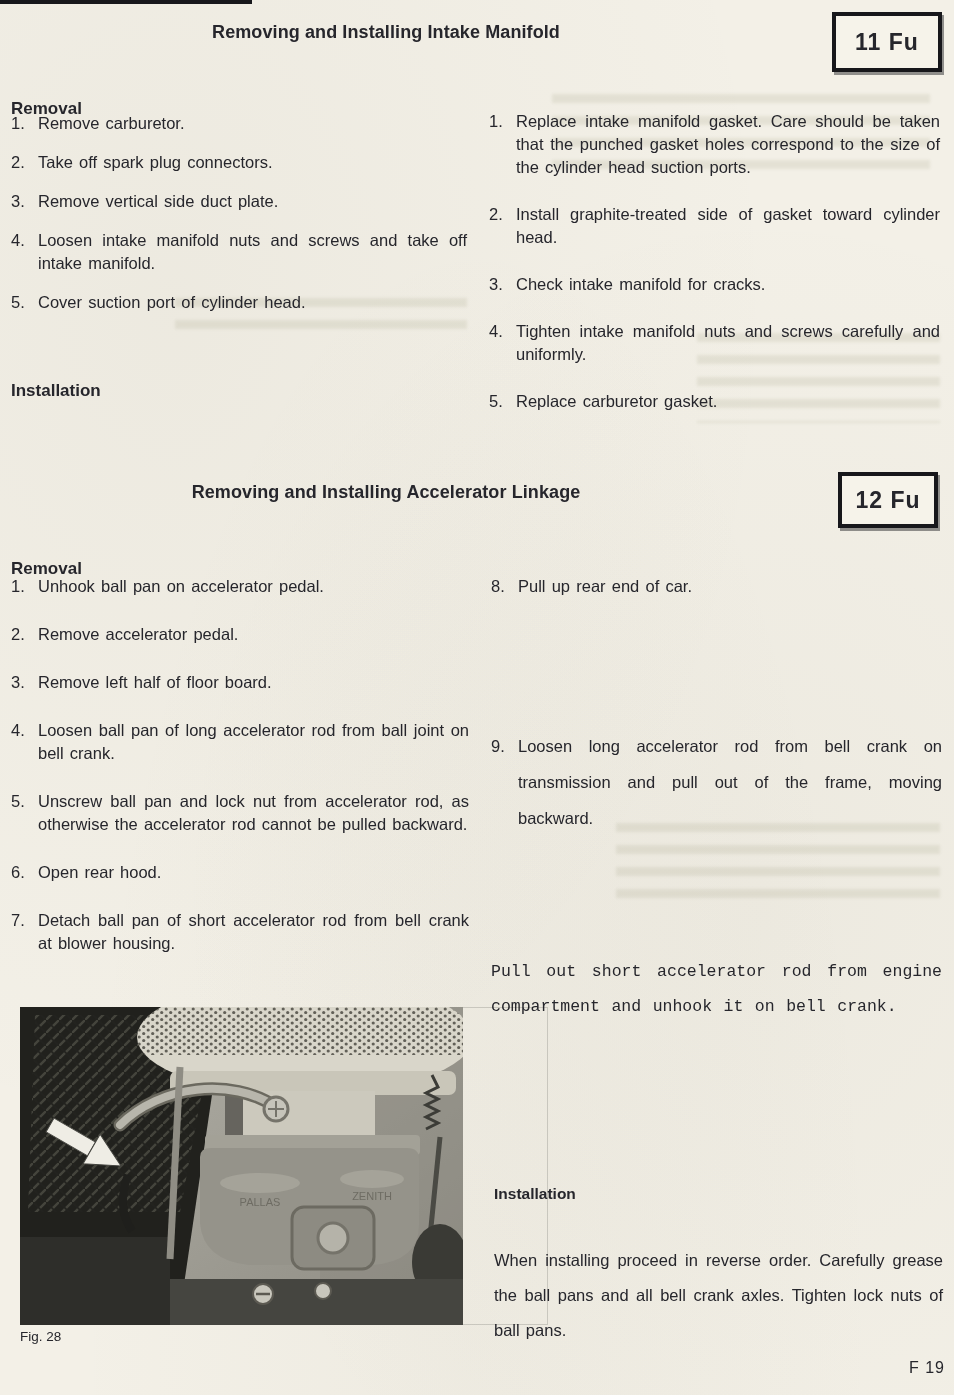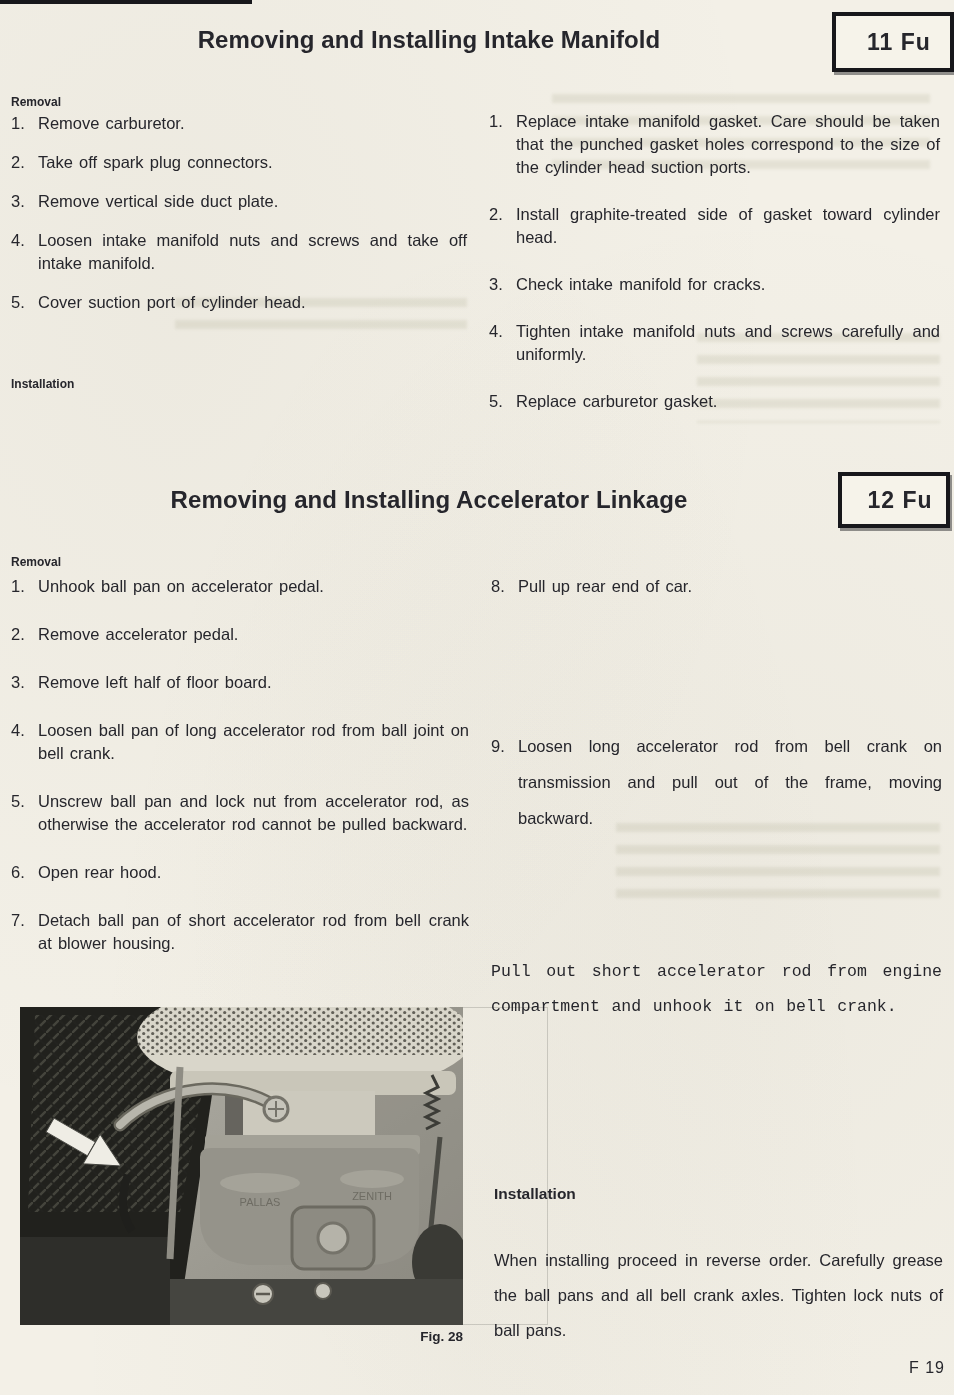--- a/index.html
+++ b/index.html
@@ -7,32 +7,31 @@
     position:relative;width:954px;height:1395px;margin:0 auto;
     background:#f3f0e7;
     background-image:
       radial-gradient(ellipse at 18% 22%, rgba(120,115,90,0.05), transparent 55%),
       radial-gradient(ellipse at 80% 65%, rgba(120,115,90,0.05), transparent 55%),
       radial-gradient(ellipse at 50% 95%, rgba(120,115,90,0.04), transparent 60%);
     font-family:"Liberation Sans", sans-serif;
     color:#26262c;overflow:hidden;
   }
   .top-strip{position:absolute;left:0;top:0;width:252px;height:4px;background:#17171b;}
-  .title{position:absolute;left:0;width:772px;text-align:center;font-size:24px;font-weight:bold;letter-spacing:.1px;padding-left:43px;}
+  .title{position:absolute;left:0;width:772px;text-align:center;font-size:18px;font-weight:bold;letter-spacing:.1px;}
   .t1{top:10px;} .t2{top:470px;}
   .tag-box{
     position:absolute;border:4px solid #17171b;background:#f6f3ea;
     display:flex;align-items:center;justify-content:center;
     font-weight:bold;font-size:23px;letter-spacing:1px;
     box-shadow:2px 3px 0 rgba(23,23,27,.45);
-    padding-left:12px;
   }
   .tag1{left:832px;top:12px;width:102px;height:52px;}
   .tag2{left:838px;top:472px;width:92px;height:48px;}
-  .h-sub{position:absolute;font-size:12px;font-weight:bold;}
+  .h-sub{position:absolute;font-size:17px;font-weight:bold;}
   .h-removal1{left:11px;top:85px;}
   .h-install1{left:11px;top:367px;}
   .h-removal2{left:11px;top:545px;}
   .h-install2{left:494px;top:1172px;font-size:15.5px;}
   .copy{font-size:16.5px;line-height:23px;word-spacing:1.6px;}
   .list{position:absolute;}
   .s1-left{left:11px;top:112px;width:456px;}
   .s1-right{left:489px;top:110px;width:451px;}
   .s1-left .item{margin-bottom:16px;}
   .s1-right .item{margin-bottom:24px;}
@@ -41,21 +40,21 @@
   .s2-right{position:absolute;left:491px;top:575px;width:451px;}
   .item{display:flex;}
   .num{flex:0 0 27px;}
   .txt{flex:1;text-align:justify;}
   .intro{position:absolute;left:11px;top:394px;width:462px;}
   .item9{margin-top:130px;line-height:36px;}
   .para{text-align:justify;}
   .pull-para{margin-top:118px;line-height:35px;font-family:Liberation Mono, monospace;}
   .install-para{position:absolute;left:494px;top:1243px;width:449px;line-height:35px;}
   .photo{position:absolute;left:20px;top:1007px;width:528px;height:318px;box-shadow:0 0 0 1px rgba(0,0,0,.15) inset;}
-  .fig-caption{position:absolute;left:20px;top:1329px;width:443px;text-align:right;font-size:13.5px;font-weight:bold;}
+  .fig-caption{position:absolute;left:20px;top:1329px;width:443px;font-size:13.5px;}
   .page-num{position:absolute;left:909px;top:1359px;font-size:16px;font-weight:normal;letter-spacing:1px;}
   .ghost{position:absolute;opacity:.13;filter:blur(1.6px);
     background:repeating-linear-gradient(to bottom,#84845e 0 9px,transparent 9px 22px);}
   .g1{left:552px;top:94px;width:378px;height:84px;}
   .g2{left:175px;top:298px;width:292px;height:36px;}
   .g3{left:697px;top:333px;width:243px;height:90px;}
   .g4{left:616px;top:823px;width:324px;height:80px;}
 </style>
 </head>
 <body>

